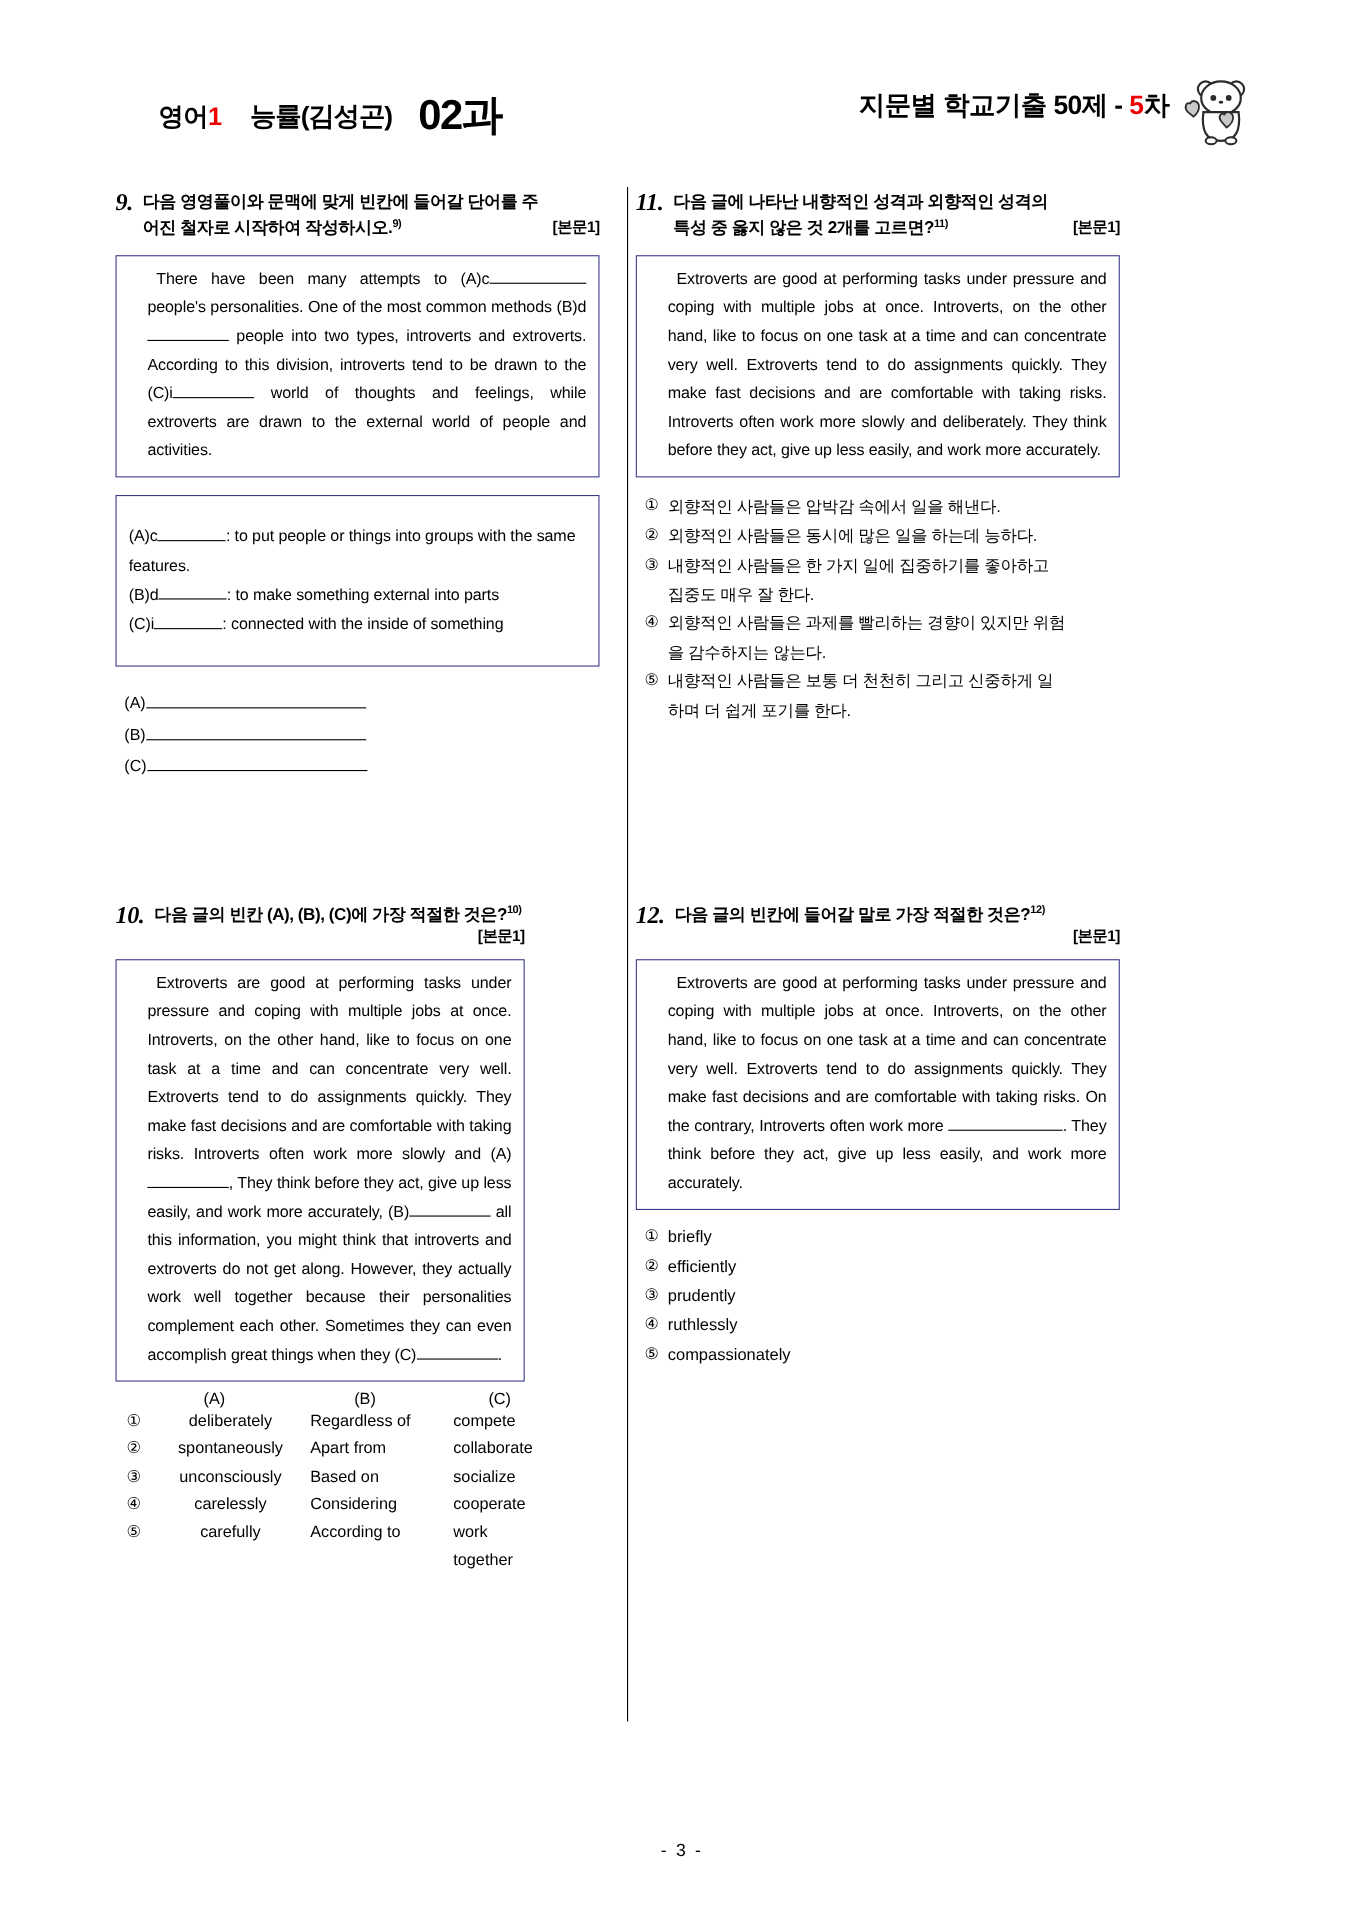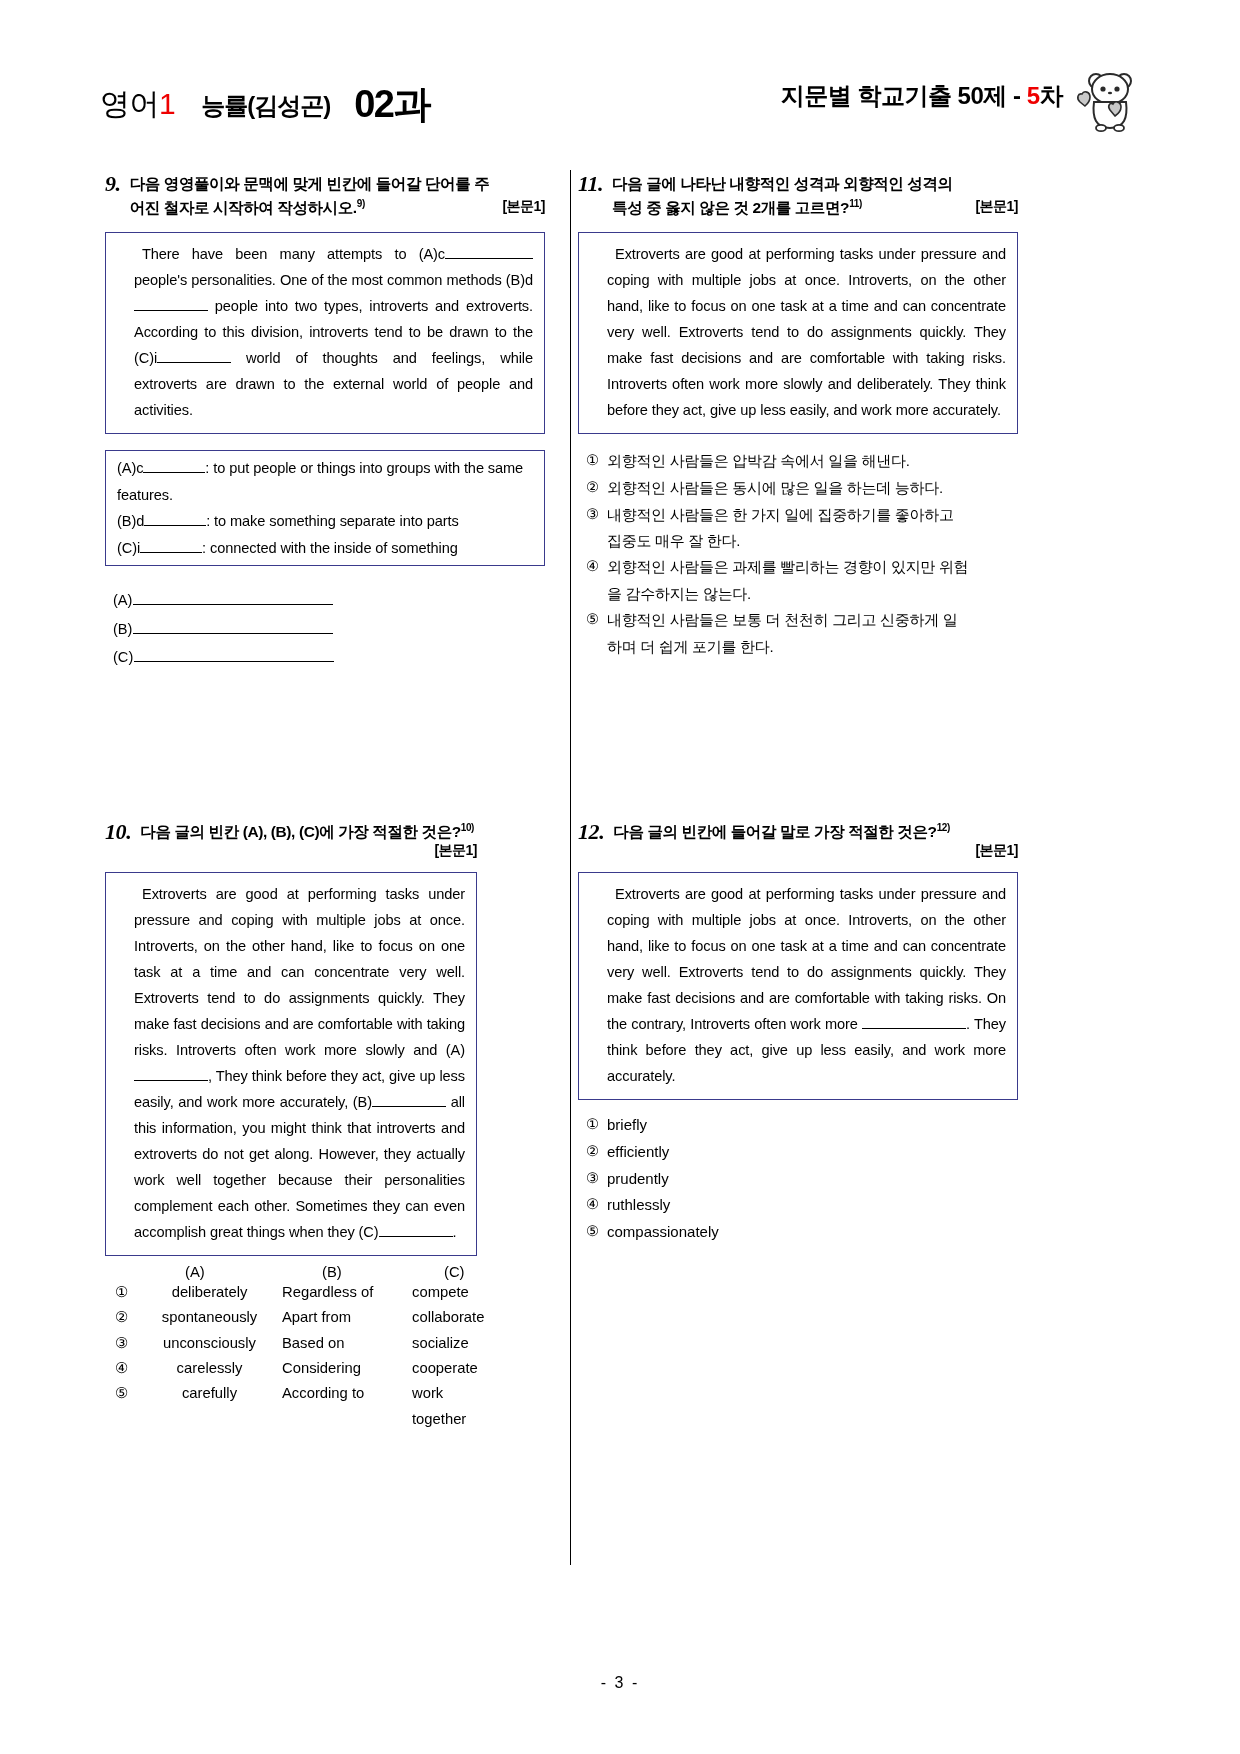--- a/index.html
+++ b/index.html
@@ -31,23 +31,24 @@
   }
   .hdr-left {
     position: absolute;
     left: 0;
     top: 14px;
     display: flex;
     align-items: baseline;
     white-space: nowrap;
   }
   .hdr-subject {
-    font-size: 30px;
-    font-weight: normal;
+    font-size: 23px;
+    font-weight: bold;
     letter-spacing: -0.5px;
+    margin-left: 44px;
   }
   .hdr-num-red { color: #ee0000; }
   .hdr-publisher {
     font-size: 24px;
     font-weight: bold;
     margin-left: 26px;
     letter-spacing: -1px;
   }
   .hdr-lesson {
     font-size: 38px;
@@ -158,21 +159,21 @@
     vertical-align: baseline;
   }
   .bl-sm  { width: 62px; }
   .bl-md  { width: 74px; }
   .bl-lg  { width: 88px; }
   .bl-xl  { width: 104px; }
 
   
   .defbox {
     border: 1px solid #3a3a8c;
-    padding: 4px 11px;
+    padding: 24px 11px;
     margin-top: 16px;
     font-size: 14.6px;
     line-height: 1.82;
     letter-spacing: -0.1px;
   }
 
   
   .ans-lines {
     margin-top: 20px;
     padding-left: 8px;
@@ -317,21 +318,21 @@
       </div>
 
       <div class="passage">
         <p>
           <span>There have been many attempts to (A)c</span><span class="blank-u bl-lg"></span><span> people's personalities. One of the most common methods (B)d</span><span class="blank-u bl-md"></span><span> people into two types, introverts and extroverts. According to this division, introverts tend to be drawn to the (C)i</span><span class="blank-u bl-md"></span><span> world of thoughts and feelings, while extroverts are drawn to the external world of people and activities.</span>
         </p>
       </div>
 
       <div class="defbox">
         <div><span>(A)c</span><span class="blank-u bl-sm"></span><span>: to put people or things into groups with the same features.</span></div>
-        <div><span>(B)d</span><span class="blank-u bl-sm"></span><span>: to make something separate into parts</span></div>
+        <div><span>(B)d</span><span class="blank-u bl-sm"></span><span>: to make something external into parts</span></div>
         <div><span>(C)i</span><span class="blank-u bl-sm"></span><span>: connected with the inside of something</span></div>
       </div>
 
       <div class="ans-lines">
         <div class="ans-line">
             <span class="lbl">(A)</span>
             <span class="rule"></span>
           </div>
         <div class="ans-line">
             <span class="lbl">(B)</span>

